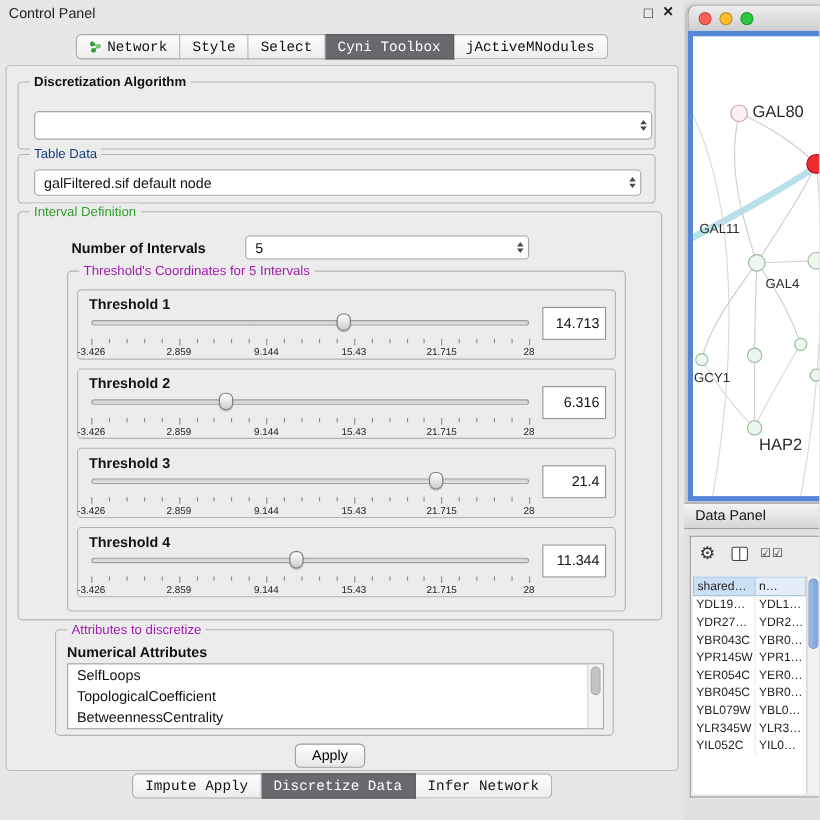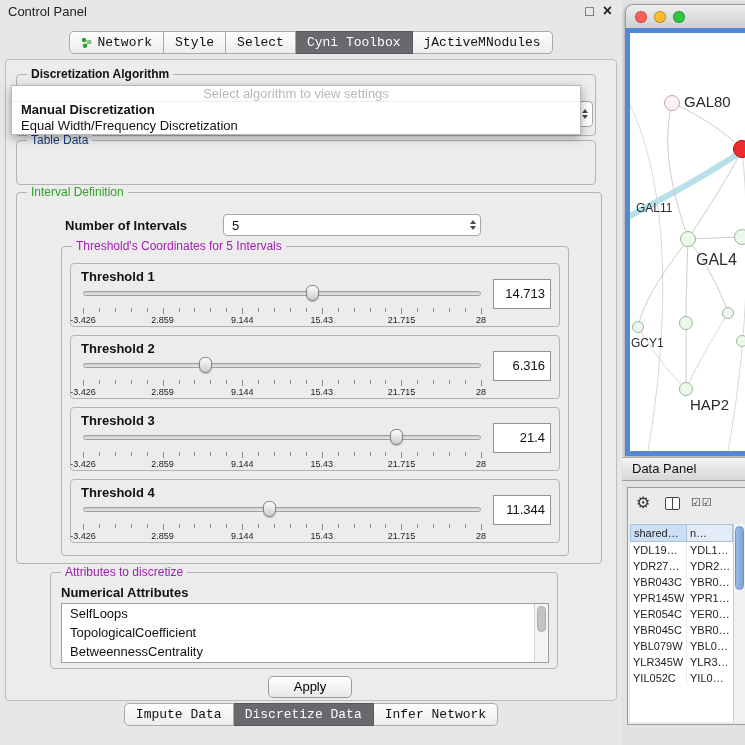--- a/index.html
+++ b/index.html
@@ -144,28 +144,30 @@
         <span class="gtitle gt-bold">Discretization Algorithm</span>
         <div class="combo" style="left:14px; top:26px; width:562px; height:26px;">
           <span class="val"></span>
           <span class="stepper">
               <i class="up"></i>
               <i class="dn"></i>
             </span>
         </div>
       </div>
 
-      <div class="dropdown">
-        <div class="hint">Select algorithm to view settings</div>
-        <div class="opt bold">Manual Discretization</div>
-        <div class="opt">Equal Width/Frequency Discretization</div>
-      </div>
 
       <div class="group" style="left:10px; top:80px; width:580px; height:45px;">
         <span class="gtitle gt-navy">Table Data</span>
+        <div class="combo" style="left:14px; top:13px; width:552px; height:24px;">
+          <span class="val">galFiltered.sif default node</span>
+          <span class="stepper">
+              <i class="up"></i>
+              <i class="dn"></i>
+            </span>
+        </div>
       </div>
 
       <div class="group" style="left:10px; top:132px; width:586px; height:372px;">
         <span class="gtitle gt-green">Interval Definition</span>
 
         <div class="noi-label">Number of Intervals</div>
         <div class="combo" style="left:206px; top:21px; width:258px; height:22px;">
           <span class="val">5</span>
           <span class="stepper">
               <i class="up"></i>
@@ -364,26 +366,26 @@
         <div class="listbox">
           <div class="vscroll">
               <div class="vthumb"></div>
             </div>
         <div class="li">SelfLoops</div>
             <div class="li">TopologicalCoefficient</div>
             <div class="li">BetweennessCentrality</div>
           </div>
       </div>
 
-      <button class="btn" style="left:262px; top:616px; width:84px; height:22px;">Apply</button>
+      <button class="btn" style="left:262px; top:616px; width:64px; height:22px;">Apply</button>
     </div>
 
     <div class="tabbar bottom">
         <div class="tab">
-          <span>Impute Data</span>
+          <span>Impute Apply</span>
         </div>
         <div class="tab sel">
           <span>Discretize Data</span>
         </div>
         <div class="tab">
           <span>Infer Network</span>
         </div>
       </div>
   </div>
 
@@ -415,21 +417,21 @@
       <div class="node red" style="left: 103px; top: 107px; width: 18px; height: 18px; background: rgb(238, 46, 46);"></div>
       <div class="node" style="left:50px; top:198px; width:16px; height:16px;"></div>
       <div class="node" style="left:104px; top:196px; width:16px; height:16px;"></div>
       <div class="node" style="left:49px; top:283px; width:14px; height:14px;"></div>
       <div class="node" style="left:2px; top:288px; width:12px; height:12px;"></div>
       <div class="node" style="left:49px; top:349px; width:14px; height:14px;"></div>
       <div class="node" style="left:92px; top:274px; width:12px; height:12px;"></div>
       <div class="node" style="left:106px; top:302px; width:12px; height:12px;"></div>
       <span class="netlabel" style="left:54px; top:60px;">GAL80</span>
       <span class="netlabel" style="left:6px; top:168px; font-size:12px;">GAL11</span>
-      <span class="netlabel" style="left:66px; top:218px; font-size:16px;">GAL4</span>
+      <span class="netlabel" style="left:66px; top:218px; font-size:12px;">GAL4</span>
       <span class="netlabel" style="left:1px; top:303px; font-size:12px;">GCY1</span>
       <span class="netlabel" style="left:60px; top:363px;">HAP2</span>
     </div>
   </div>
 
   <div class="tp-headerbar">
     <span>Data Panel</span>
   </div>
 
   <div class="table-window">

